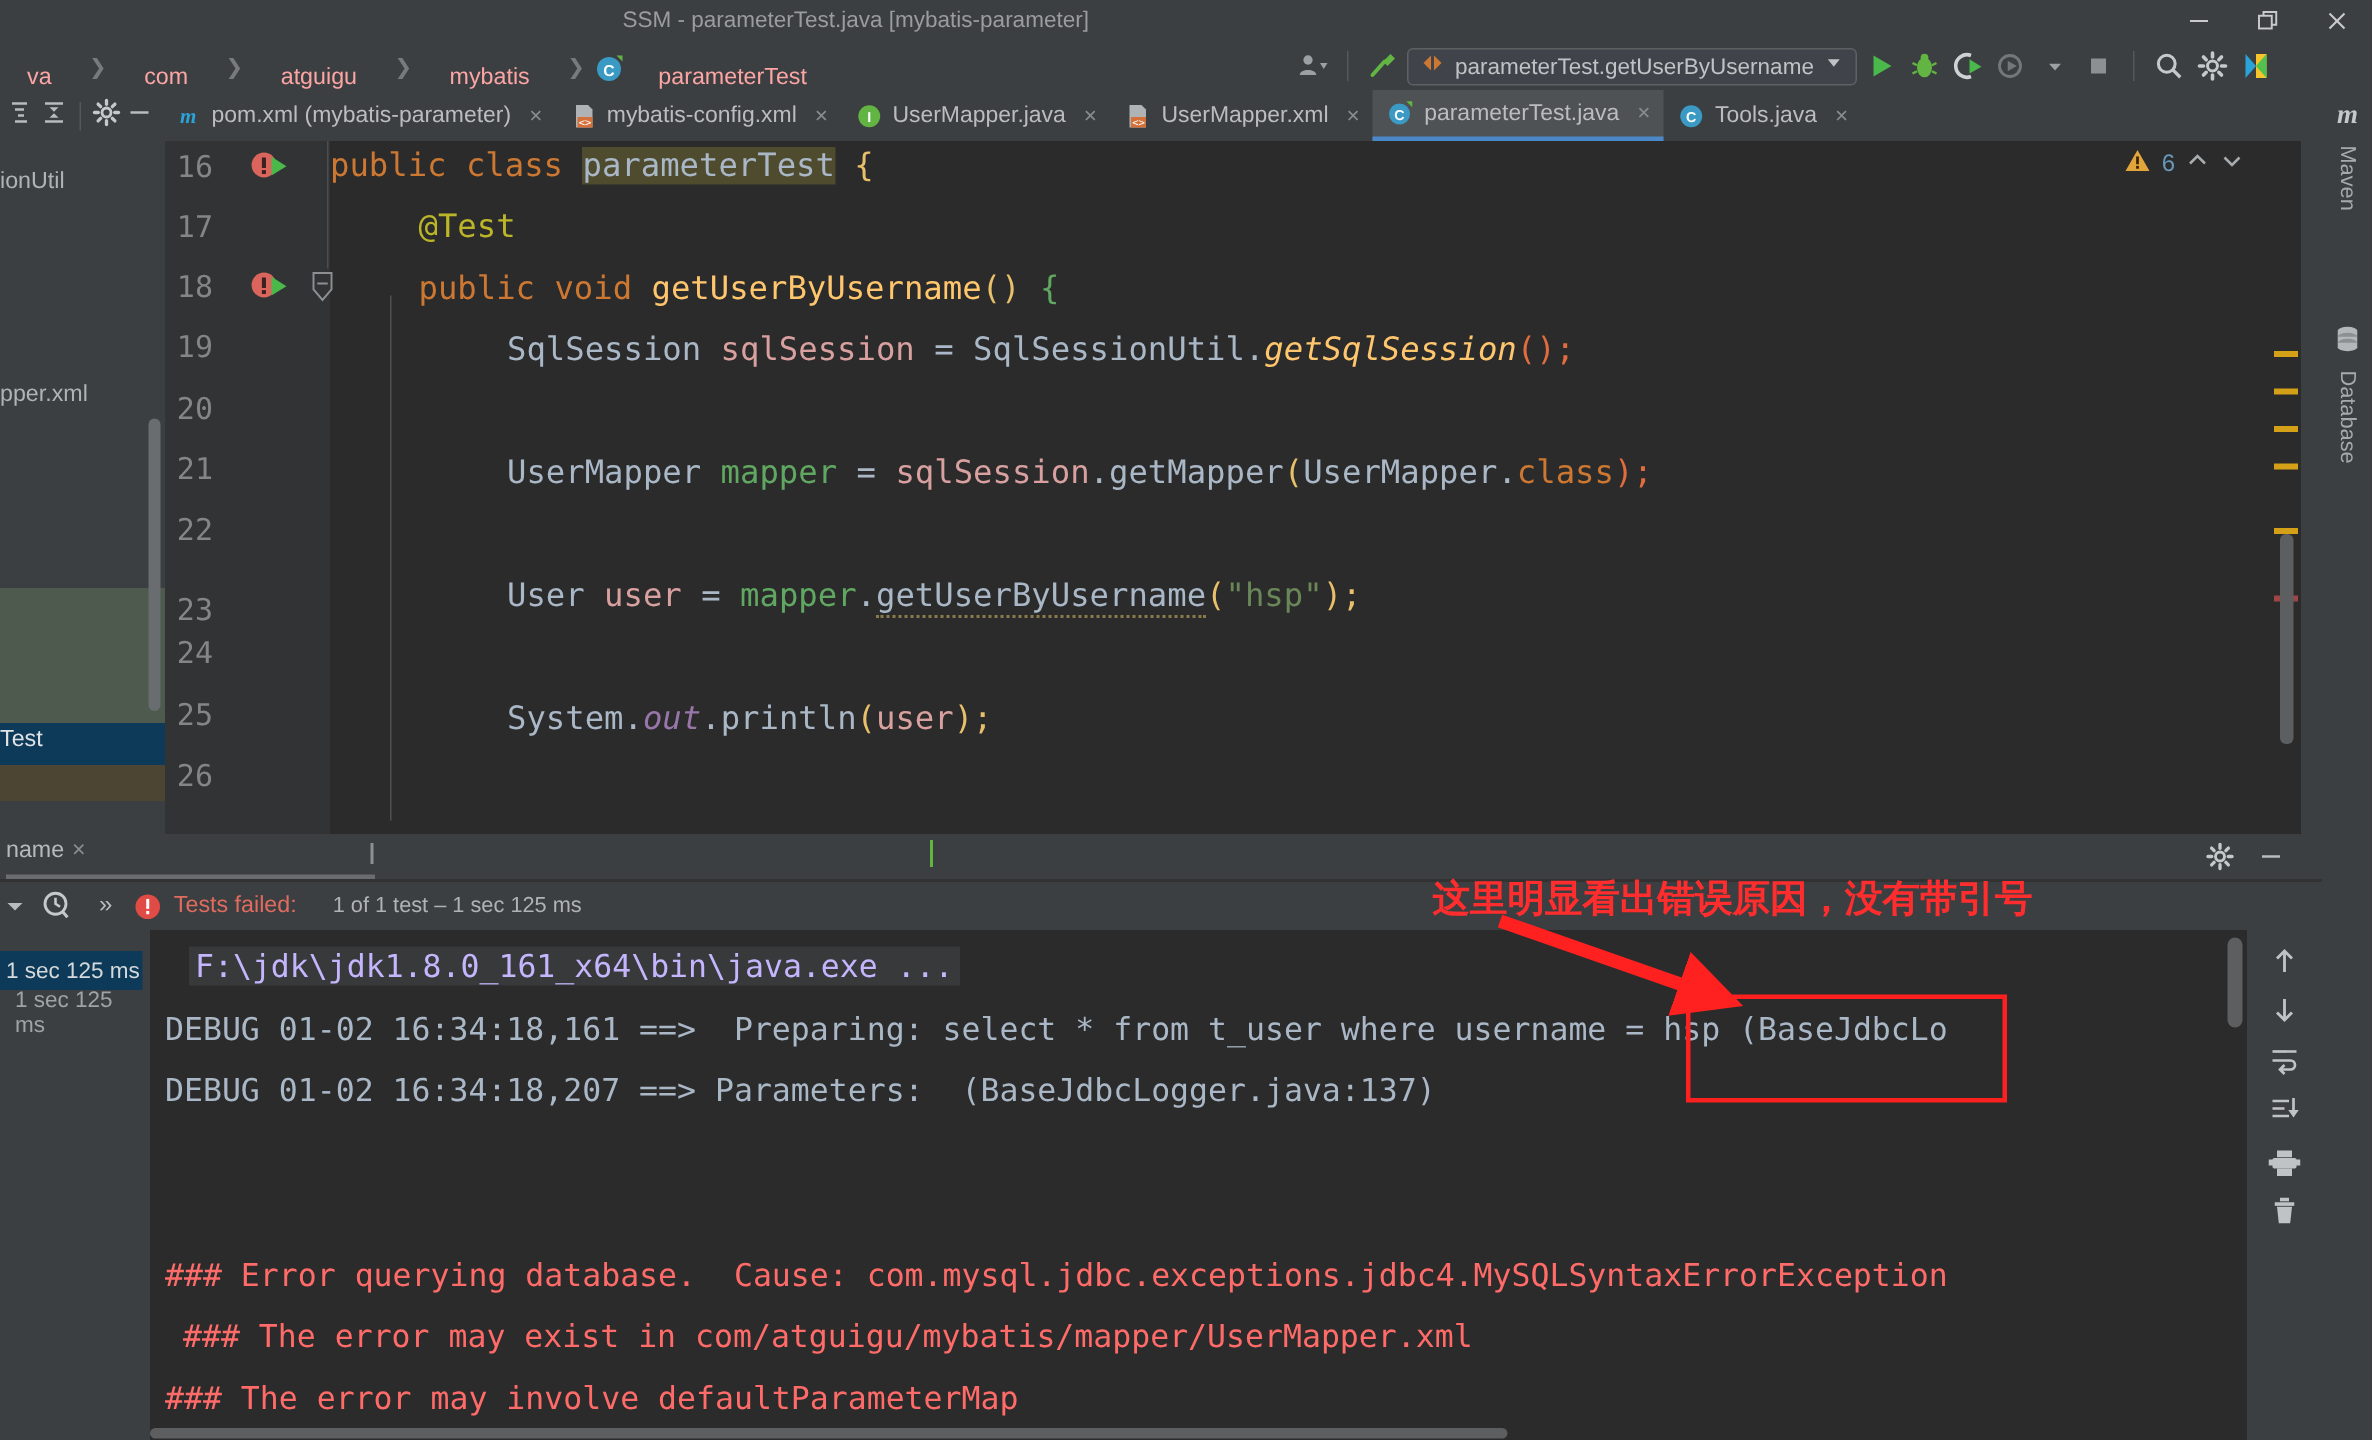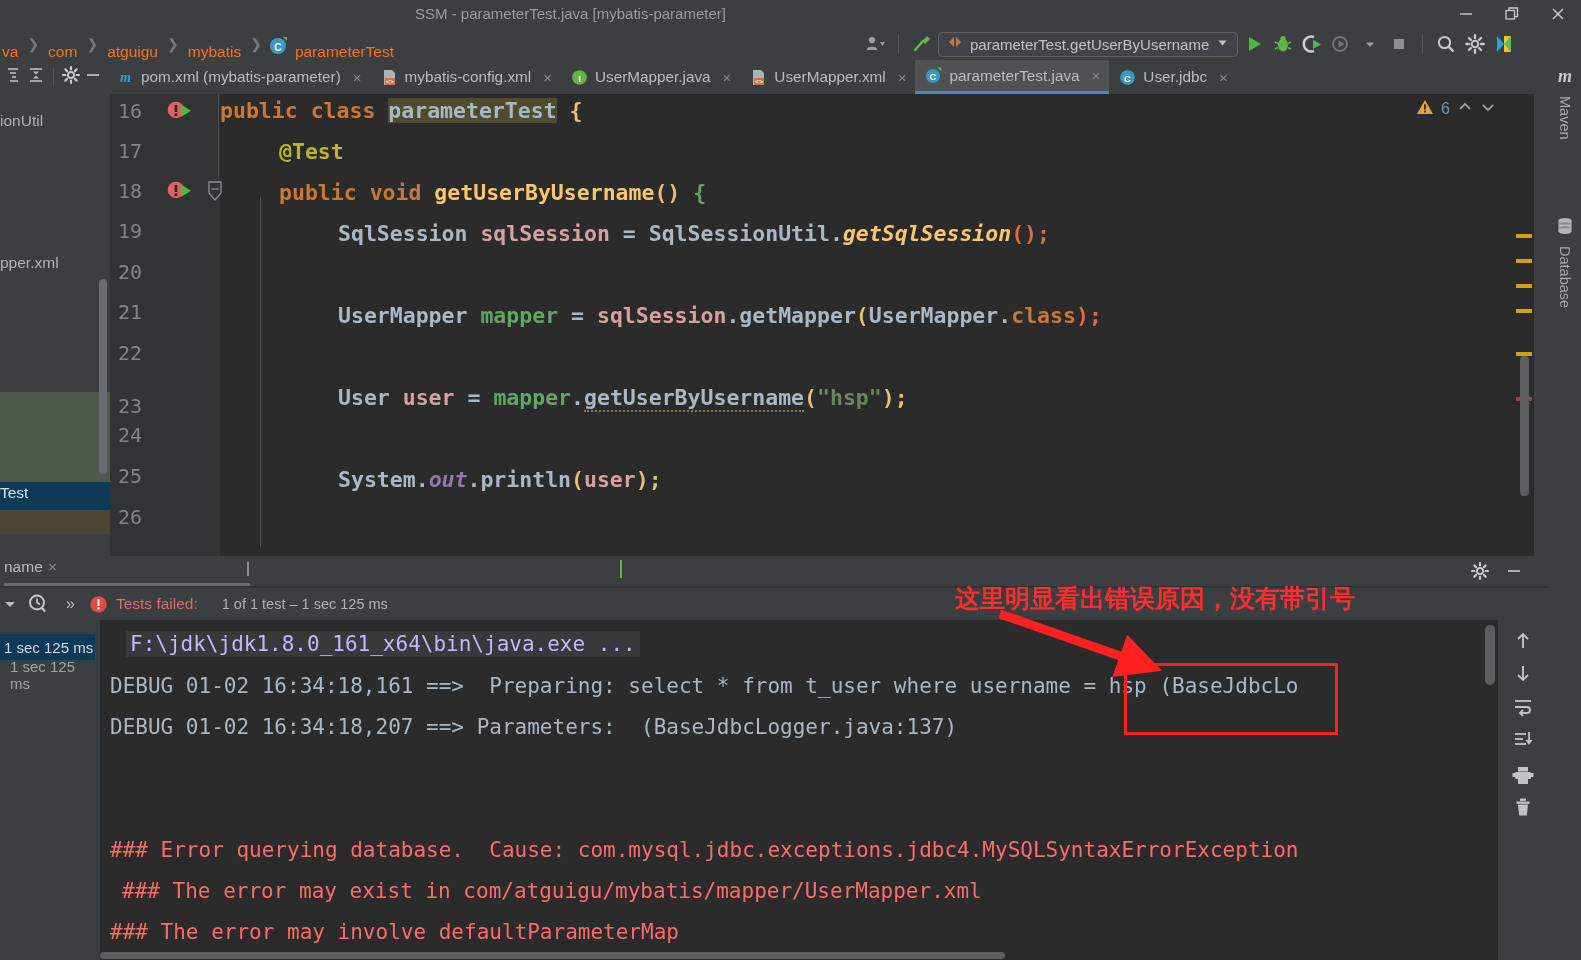--- a/index.html
+++ b/index.html
@@ -15,21 +15,21 @@
   .title-center { position:absolute; left:415px; top:0px; height:28px; line-height:28px;
     color:#9a9c9e; font-size:15px; white-space:nowrap; }
   .wctrl { position:absolute; top:0; height:28px; display:flex; align-items:center; }
   .wbtn { width:46px; height:28px; display:flex; align-items:center; justify-content:center;
     color:#c8cacc; }
   .wbtn svg { display:block; }
 
   
   .breadcrumb { position:absolute; left:0; top:28px; width:1581px; height:32px;
     background:#3c3f41; display:flex; align-items:center; padding-left:0px; }
-  .crumb { color:#f97316; font-size:15.5px; padding:0 2px; white-space:nowrap;margin-top:16px; }
+  .crumb { color:#fca5a5; font-size:15.5px; padding:0 18px; white-space:nowrap;margin-top:16px; }
   .crumb-sep { color:#787b7e; font-size:14px; padding:0 7px; }
   .crumb-icon { width:19px; height:19px; margin-right:5px; position:relative; top:1px; }
 
   
   .runwidget { position:absolute; top:28px; height:32px; display:flex; align-items:center; gap:3px; }
   .rw-sep { width:1px; height:20px; background:#55585a; margin:0 7px; }
   .rw-icon { width:26px; height:26px; display:flex; align-items:center; justify-content:center; }
   .runcombo { display:flex; align-items:center; gap:7px; height:25px; padding:0 8px;
     border:1px solid #5e6162; border-radius:4px; background:#40444a; }
   .runcombo-label { color:#c0c3c6; font-size:15px; white-space:nowrap; }
@@ -61,21 +61,21 @@
     background:#2b2b2b; overflow:hidden; }
   .gutter { position:absolute; left:0; top:0; width:110px; height:462px; background:#313335; }
   .lnum { position:absolute; right:78px; color:#838587; font-size:20px;
     font-family:"DejaVu Sans Mono", monospace; }
   .gicon { position:absolute; left:56px; width:34px; height:24px; }
   .fold { position:absolute; left:95px; width:20px; height:26px; }
   .guideline { position:absolute; left:108px; width:1px; background:#4b4d4f; }
   .indentline { position:absolute; width:1px; background:#4e5153; }
   .codearea { position:absolute; left:110px; top:0; width:1294px; height:462px; }
   .cl { position:absolute; left:0; white-space:pre; font-size:21.5px;
-    font-family:"DejaVu Sans Mono", monospace; letter-spacing:0px;font-weight:bold; }
+    font-family:"DejaVu Sans Mono", monospace; letter-spacing:0px; }
   .k  { color:#cc7832; }            
   .cls{ color:#a9b7c6; }            
   .typ{ color:#a9b7c6; }
   .fld{ color:#9876aa; font-style:italic; }
   .mth{ color:#ffc66d; }
   .mthi{ color:#ffc66d; font-style:italic; }
   .str{ color:#6a8759; }
   .anno{ color:#bbb529; }
   .loc{ color:#d9a0a0; }
   .locg{ color:#60a862; }
@@ -386,21 +386,21 @@
       <span class="tclose">×</span>
     </div>
 
     <div class="tab">
       <span class="tab-icon">
         <svg width="17" height="17" viewBox="0 0 17 17">
           <circle cx="8.5" cy="8.5" r="7.3" fill="#3b9ac4"></circle>
           <text x="8.5" y="12.5" font-size="9.5" fill="#ffffff" text-anchor="middle" font-family="Liberation Sans,sans-serif" font-weight="bold">C</text>
         </svg>
       </span>
-      <span>User.jdbc</span>
+      <span>Tools.java</span>
       <span class="tclose">×</span>
     </div>
 
     <div class="tab-overflow">⋮</div>
   </div>
 
   <div class="leftstrip">
     <div class="ls-row" style="top:18px;">ionUtil</div>
     <div class="ls-row" style="top:160px;">pper.xml</div>
     <div class="ls-sel-green" style="top:298px; height:100px;"></div>

